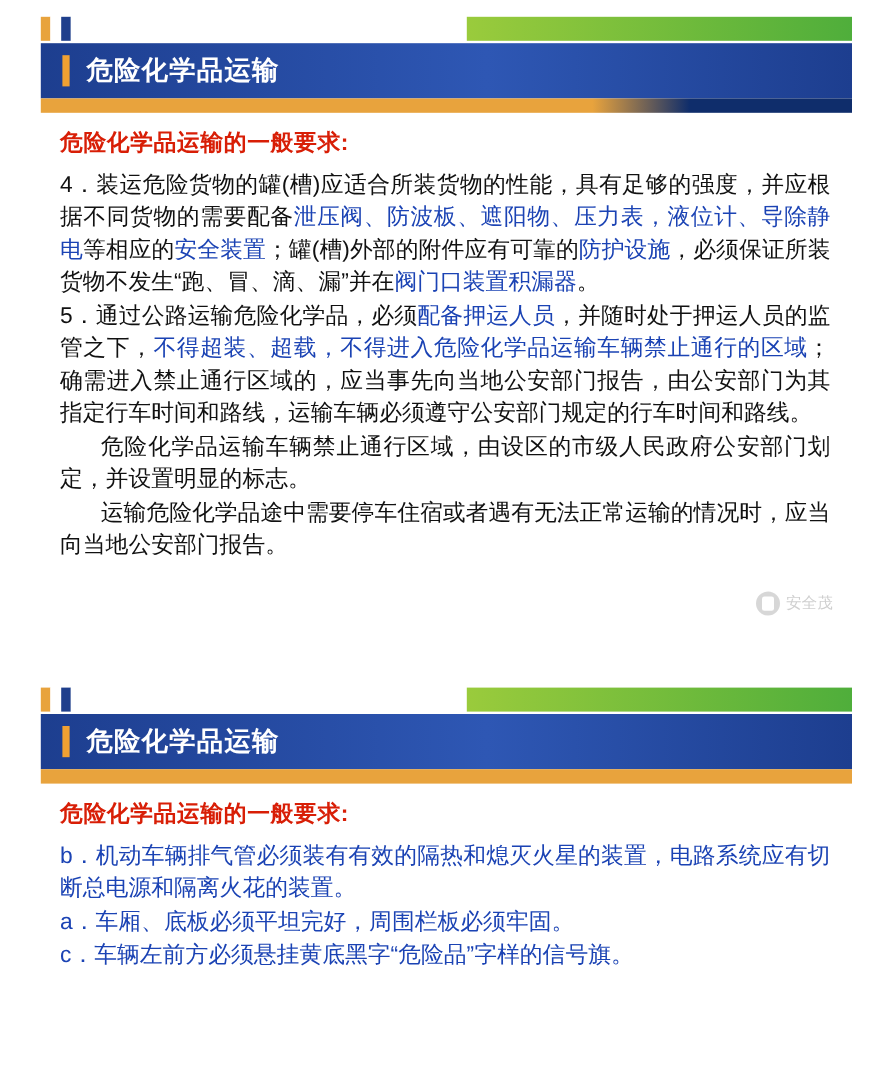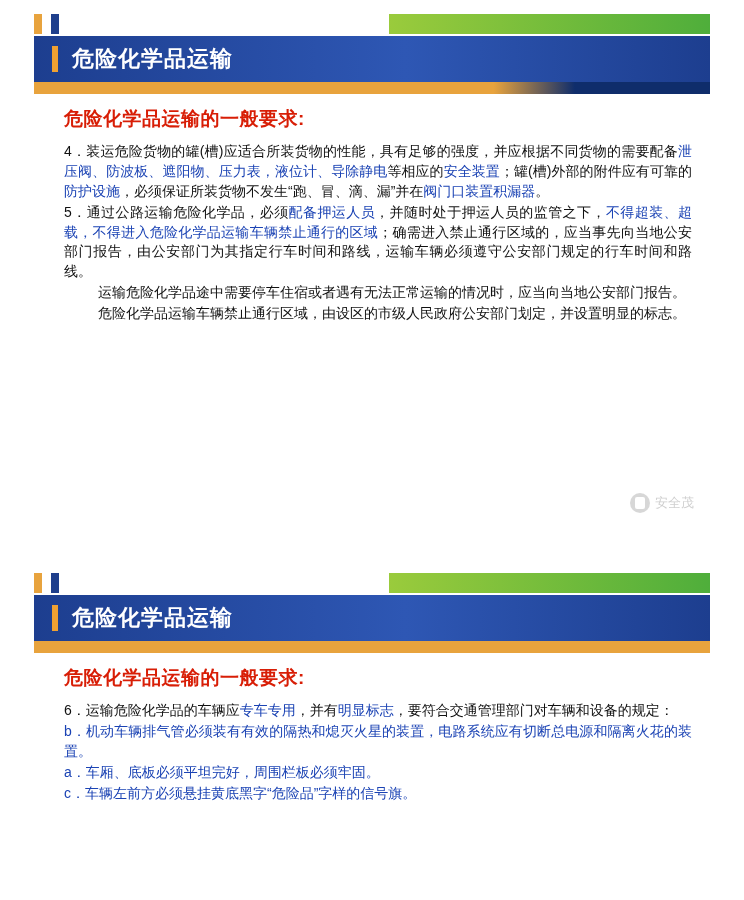--- a/index.html
+++ b/index.html
@@ -79,34 +79,34 @@
     left: 0; right: 0;
     top: 68px;
     height: 12px;
     background: linear-gradient(to right,#E8A33D 0%,#E8A33D 68%,#0F2D6B 80%,#0F2D6B 100%);
   }
   .under-strip.plain { background: #E8A33D; }
 
   
   .body {
     position: absolute;
-    left: 30px;
+    left: 16px;
     right: 18px;
     top: 92px;
   }
   .heading {
     color: #D81E06;
     font-size: 19px;
     font-weight: bold;
     margin-bottom: 10px;
     letter-spacing: 0.5px;
   }
   .para {
     color: #111111;
-    font-size: 14px;
+    font-size: 19px;
     line-height: 1.42;
     margin: 0 0 2px 0;
     text-align: justify;
   }
   .para.indent { text-indent: 34px; }
   .blue { color: #1B43B4; }
   .lineitem { margin: 0 0 1px 0; }
 
   
   .watermark {
@@ -161,22 +161,22 @@
         <div class="slide-title">危险化学品运输</div>
       </div>
 
       <div class="under-strip"></div>
 
       <div class="body">
         <div class="heading">危险化学品运输的一般要求:</div>
         <div id="s1-paras">
             <div class="para lineitem"><span> 4．装运危险货物的罐(槽)应适合所装货物的性能，具有足够的强度，并应根据不同货物的需要配备</span><span class="blue">泄压阀、防波板、遮阳物、压力表，液位计、导除静电</span><span>等相应的</span><span class="blue">安全装置</span><span>；罐(槽)外部的附件应有可靠的</span><span class="blue">防护设施</span><span>，必须保证所装货物不发生“跑、冒、滴、漏”并在</span><span class="blue">阀门口装置积漏器</span><span>。</span></div>
             <div class="para lineitem"><span>5．通过公路运输危险化学品，必须</span><span class="blue">配备押运人员</span><span>，并随时处于押运人员的监管之下，</span><span class="blue">不得超装、超载，不得进入危险化学品运输车辆禁止通行的区域</span><span>；确需进入禁止通行区域的，应当事先向当地公安部门报告，由公安部门为其指定行车时间和路线，运输车辆必须遵守公安部门规定的行车时间和路线。</span></div>
+            <div class="para indent lineitem"><span>危险化学品运输车辆禁止通行区域，由设区的市级人民政府公安部门划定，并设置明显的标志。</span></div>
             <div class="para indent lineitem"><span>运输危险化学品途中需要停车住宿或者遇有无法正常运输的情况时，应当向当地公安部门报告。</span></div>
-            <div class="para indent lineitem"><span>危险化学品运输车辆禁止通行区域，由设区的市级人民政府公安部门划定，并设置明显的标志。</span></div>
           </div>
       </div>
 
       <div class="watermark">
         <div class="wm-circle"></div>
         <div class="wm-text">安全茂</div>
       </div>
 
     </div>
   </div>
@@ -197,21 +197,20 @@
       <div class="title-band">
         <div class="bar-accent"></div>
         <div class="slide-title">危险化学品运输</div>
       </div>
 
       <div class="under-strip plain"></div>
 
       <div class="body">
         <div class="heading">危险化学品运输的一般要求:</div>
         <div id="s2-paras">
-            <div class="para lineitem"><span>6．运输危险化学品的车辆应</span><span class="blue">专车专用</span><span>，并有</span><span class="blue">明显标志</span><span>，要符合交通管理部门对车辆和设备的规定：</span></div>
             <div class="para lineitem"><span class="blue">b．机动车辆排气管必须装有有效的隔热和熄灭火星的装置，电路系统应有切断总电源和隔离火花的装置。</span></div>
             <div class="para lineitem"><span class="blue">a．车厢、底板必须平坦完好，周围栏板必须牢固。</span></div>
             <div class="para lineitem"><span class="blue">c．车辆左前方必须悬挂黄底黑字“危险品”字样的信号旗。</span></div>
           </div>
       </div>
 
     </div>
   </div>
 
 </div>

